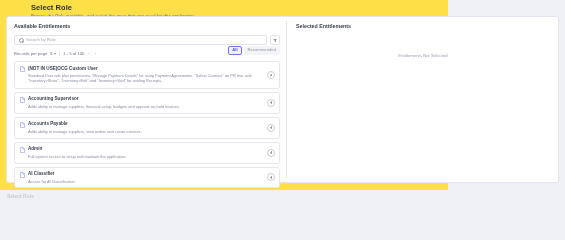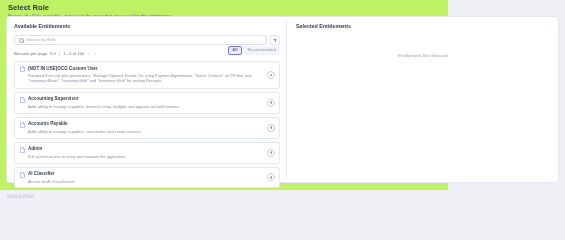--- a/index.html
+++ b/index.html
@@ -11,21 +11,22 @@
     background: #eef0f5;
     font-family: "Liberation Sans", sans-serif;
     color: #2f3542;
     -webkit-font-smoothing: antialiased;
   }
 
   .page {
     position: relative;
     width: 448px;
     height: 202px;
-    background: #bef264;
+    background: #fde047;
+    padding-left: 23px;
   }
 
   
   .page-header {
     padding: 3px 8px 0 8px;
   }
   .page-title {
     font-size: 7.5px;
     font-weight: bold;
     color: #2b3040;

